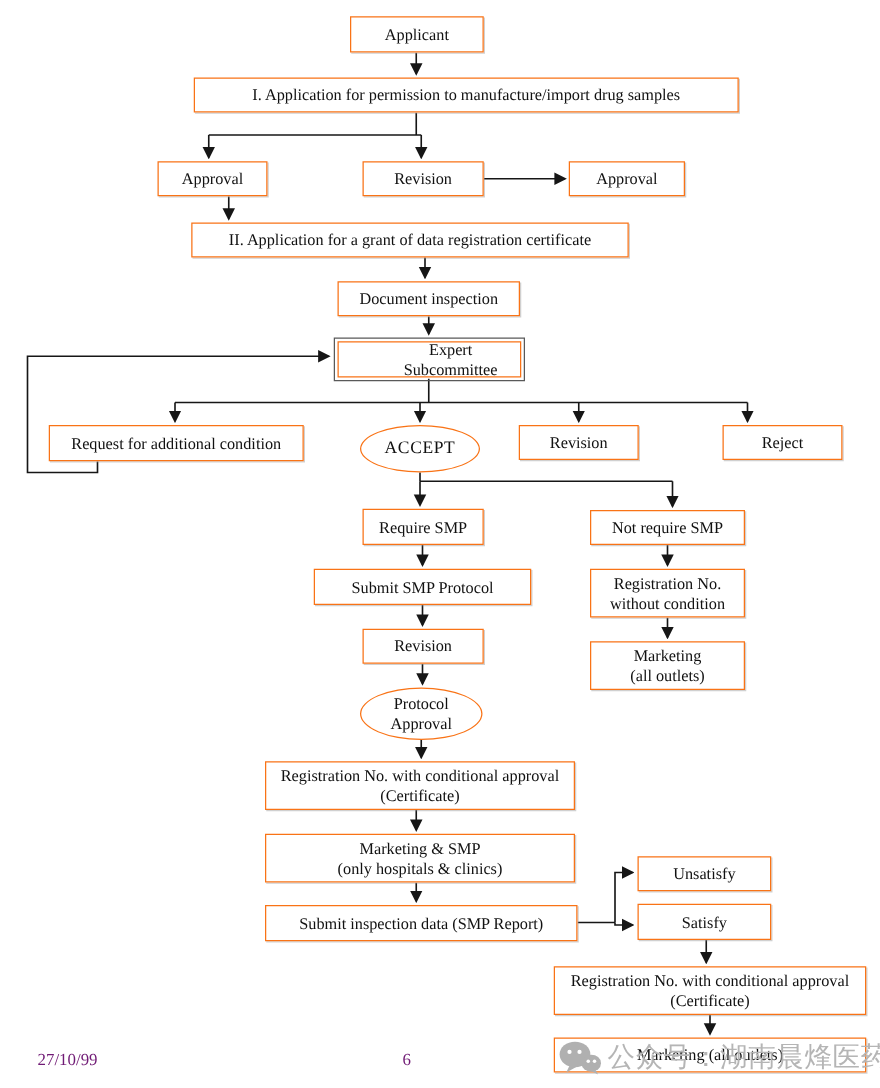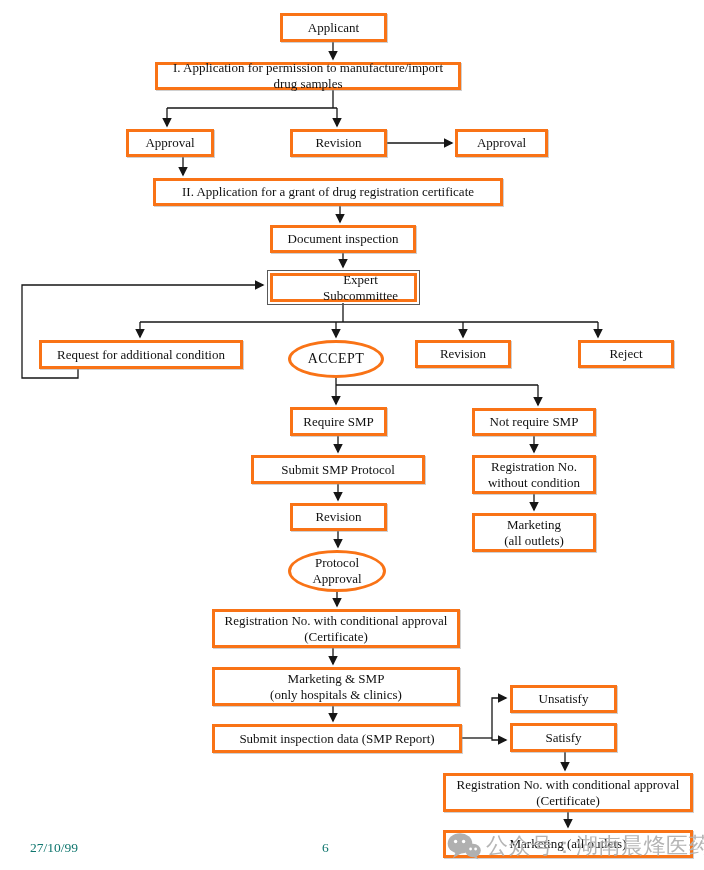--- a/index.html
+++ b/index.html
@@ -3,29 +3,29 @@
 <meta charset="utf-8">
 <style>
   html,body{margin:0;padding:0;background:#fff;}
   .page{
     position:relative;width:704px;height:870px;background:#ffffff;
     font-family:"Liberation Serif","DejaVu Serif",serif;color:#111;overflow:hidden;
   }
   svg.wires{position:absolute;left:0;top:0;z-index:0;}
   .node{
     position:absolute;box-sizing:border-box;background:#fff;
-    border:3px solid #f97316;box-shadow:1px 1px 0 rgba(150,150,150,.45);
+    border:1px solid #f97316;box-shadow:1px 1px 0 rgba(150,150,150,.45);
     display:flex;align-items:center;justify-content:center;text-align:center;
     font-size:13px;line-height:1.22;z-index:1;padding:0 2px;
   }
   .node .lbl{position:relative;z-index:3;white-space:pre-line;}
   .ellipse{border-radius:50%;box-shadow:none;}
   .double{outline:1px solid #595959;outline-offset:2px;box-shadow:none;padding-left:36px;}
   .accept-lbl{letter-spacing:.5px;font-size:14px;text-align:right;}
-  .footer-item{position:absolute;font-size:13.5px;color:#0f766e;z-index:1;}
+  .footer-item{position:absolute;font-size:13.5px;color:#701a75;z-index:1;}
   .watermark{
     position:absolute;display:flex;align-items:center;gap:5px;z-index:2;
     font-family:"Liberation Sans","DejaVu Sans",sans-serif;
   }
   .wm-text{font-size:22px;letter-spacing:.5px;white-space:nowrap;}
 </style>
 </head>
 <body>
 
 <div class="page">
@@ -72,38 +72,38 @@
       <path d="M492 738 V740 H506" marker-end="url(#arw)"></path>
       <path d="M565 752 V770" marker-end="url(#arw)"></path>
       <path d="M568 812 V827" marker-end="url(#arw)"></path>
     </g>
   </svg>
 
   <div class="node" style="left:280px;top:13px;width:107px;height:29px">
     <span class="lbl">Applicant</span>
     </div>
 
-  <div class="node" style="left:155px;top:62px;width:306px;height:28px">
+  <div class="node" style="left:155px;top:62px;width:436px;height:28px">
     <span class="lbl">I. Application for permission to manufacture/import drug samples</span>
     </div>
 
   <div class="node" style="left:126px;top:129px;width:88px;height:28px">
     <span class="lbl">Approval</span>
     </div>
 
   <div class="node" style="left:290px;top:129px;width:97px;height:28px">
     <span class="lbl">Revision</span>
     </div>
 
   <div class="node" style="left:455px;top:129px;width:93px;height:28px">
     <span class="lbl">Approval</span>
     </div>
 
   <div class="node" style="left:153px;top:178px;width:350px;height:28px">
-    <span class="lbl">II. Application for a grant of drug registration certificate</span>
+    <span class="lbl">II. Application for a grant of data registration certificate</span>
     </div>
 
   <div class="node" style="left:270px;top:225px;width:146px;height:28px">
     <span class="lbl">Document inspection</span>
     </div>
 
   <div class="node double" style="left:270px;top:273px;width:147px;height:29px">
     <span class="lbl">Expert Subcommittee</span>
     </div>
 

